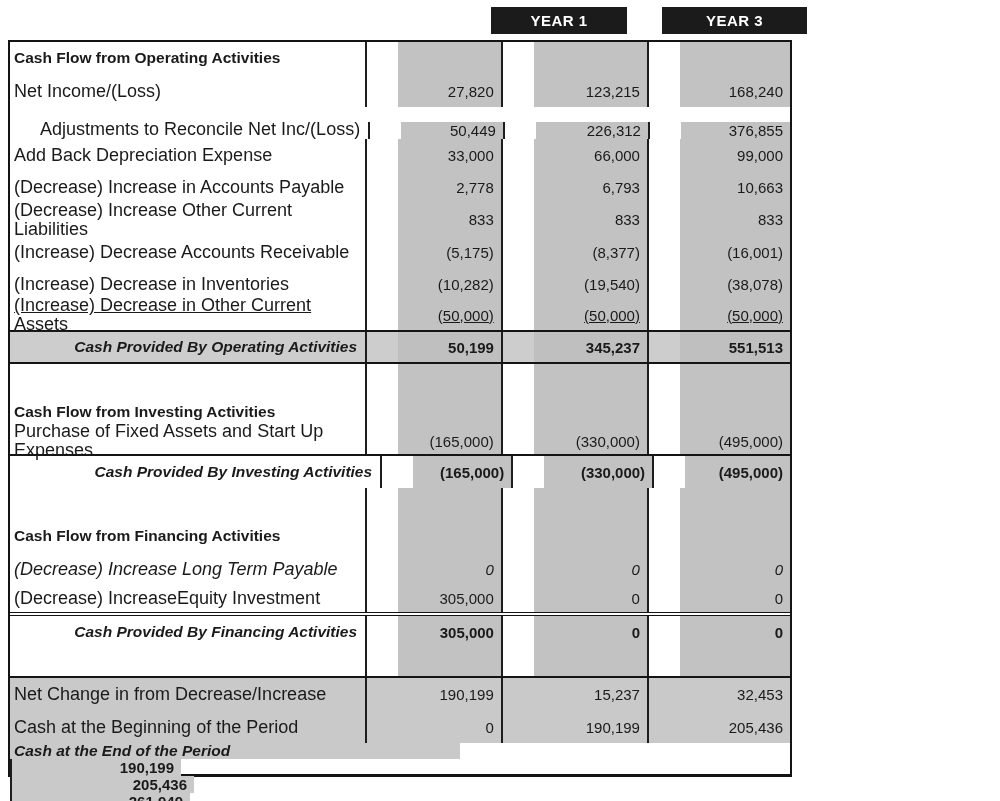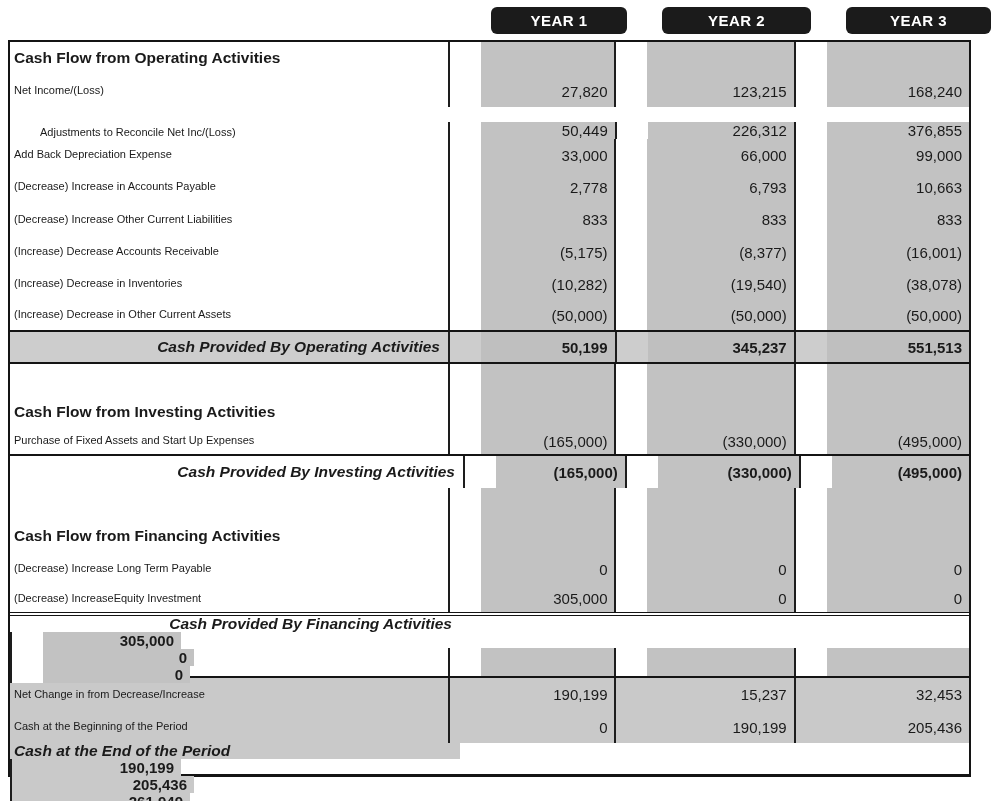--- a/index.html
+++ b/index.html
@@ -20,37 +20,37 @@
   .hcol.c2 { width: 184px; }
   .hcol.c3 { width: 180px; }
   .year-box {
     flex: 1;
     margin: 7px 4px 6px 31px;
     background: #1b1b1b;
     color: #ffffff;
     font-weight: bold;
     font-size: 15px;
     letter-spacing: 0.5px;
-    display: flex; align-items: center; justify-content: center; border-radius: 6px;
+    display: flex; align-items: center; justify-content: center;
   }
 
   
   .table {
     margin-left: 8px;
-    width: 963px;
+    width: 784px;
     border: 2px solid #141414;
     border-bottom-width: 3px;
     background: #ffffff;
   }
   .row { display: flex; }
   .cell { display: flex; align-items: center; }
   .cell.label {
     width: 450px;
     padding: 0 5px 0 4px;
-    font-size: 11px;
+    font-size: 18px;
     line-height: 1.05;
   }
   .cell.val {
     position: relative;
     border-left: 2px solid #1d1d1d;
     justify-content: flex-end;
     padding-right: 7px;
     font-size: 15px;
     background: #ffffff;
   }
@@ -92,23 +92,20 @@
 </head>
 <body>
 
 <div class="page">
 
   <div class="header-strip">
     <div class="h-spacer"></div>
     <div class="hcol c1">
       <div class="year-box">YEAR 1</div>
     </div>
-    <div class="hcol c2">
-      <div class="year-box">YEAR 2</div>
-    </div>
     <div class="hcol c3">
       <div class="year-box">YEAR 3</div>
     </div>
   </div>
 
   <div class="table" id="statement-table">
       <div class="row section" style="height: 33px;">
         <div class="cell label">Cash Flow from Operating Activities</div>
         <div class="cell val c1"></div>
         <div class="cell val c2"></div>
@@ -191,21 +188,21 @@
         <div class="cell val c1">
           <span class="v">(10,282)</span>
         </div>
         <div class="cell val c2">
           <span class="v">(19,540)</span>
         </div>
         <div class="cell val c3">
           <span class="v">(38,078)</span>
         </div>
       </div>
-      <div class="row data b-solid" style="height: 32px;">
+      <div class="row data b-solid" style="height: 32px; text-decoration: underline;">
         <div class="cell label">(Increase) Decrease in Other Current Assets</div>
         <div class="cell val c1">
           <span class="v">(50,000)</span>
         </div>
         <div class="cell val c2">
           <span class="v">(50,000)</span>
         </div>
         <div class="cell val c3">
           <span class="v">(50,000)</span>
         </div>
@@ -263,21 +260,21 @@
         <div class="cell val c1"></div>
         <div class="cell val c2"></div>
         <div class="cell val c3"></div>
       </div>
       <div class="row section" style="height: 33px;">
         <div class="cell label">Cash Flow from Financing Activities</div>
         <div class="cell val c1"></div>
         <div class="cell val c2"></div>
         <div class="cell val c3"></div>
       </div>
-      <div class="row data" style="height: 32px;">
+      <div class="row data" style="height: 32px; font-style: italic;">
         <div class="cell label">(Decrease) Increase Long Term Payable</div>
         <div class="cell val c1">
           <span class="v">0</span>
         </div>
         <div class="cell val c2">
           <span class="v">0</span>
         </div>
         <div class="cell val c3">
           <span class="v">0</span>
         </div>
@@ -287,21 +284,21 @@
         <div class="cell val c1">
           <span class="v">305,000</span>
         </div>
         <div class="cell val c2">
           <span class="v">0</span>
         </div>
         <div class="cell val c3">
           <span class="v">0</span>
         </div>
       </div>
-      <div class="row subtotal" style="height: 32px; flex-direction: column;">
+      <div class="row subtotal" style="height: 32px;">
         <div class="cell label">Cash Provided By Financing Activities</div>
         <div class="cell val c1">
           <span class="v">305,000</span>
         </div>
         <div class="cell val c2">
           <span class="v">0</span>
         </div>
         <div class="cell val c3">
           <span class="v">0</span>
         </div>

